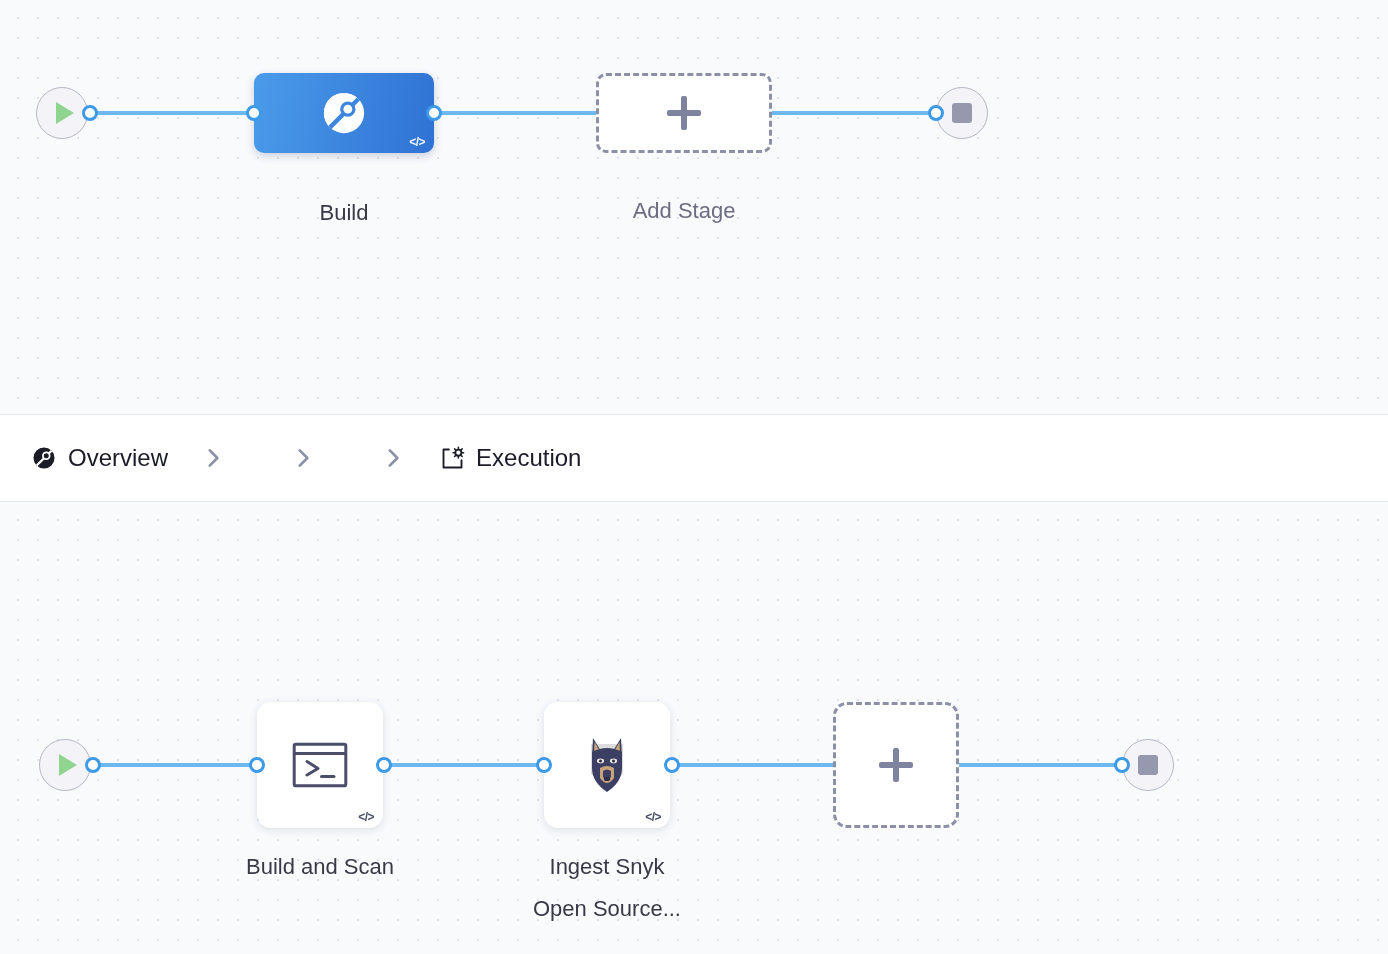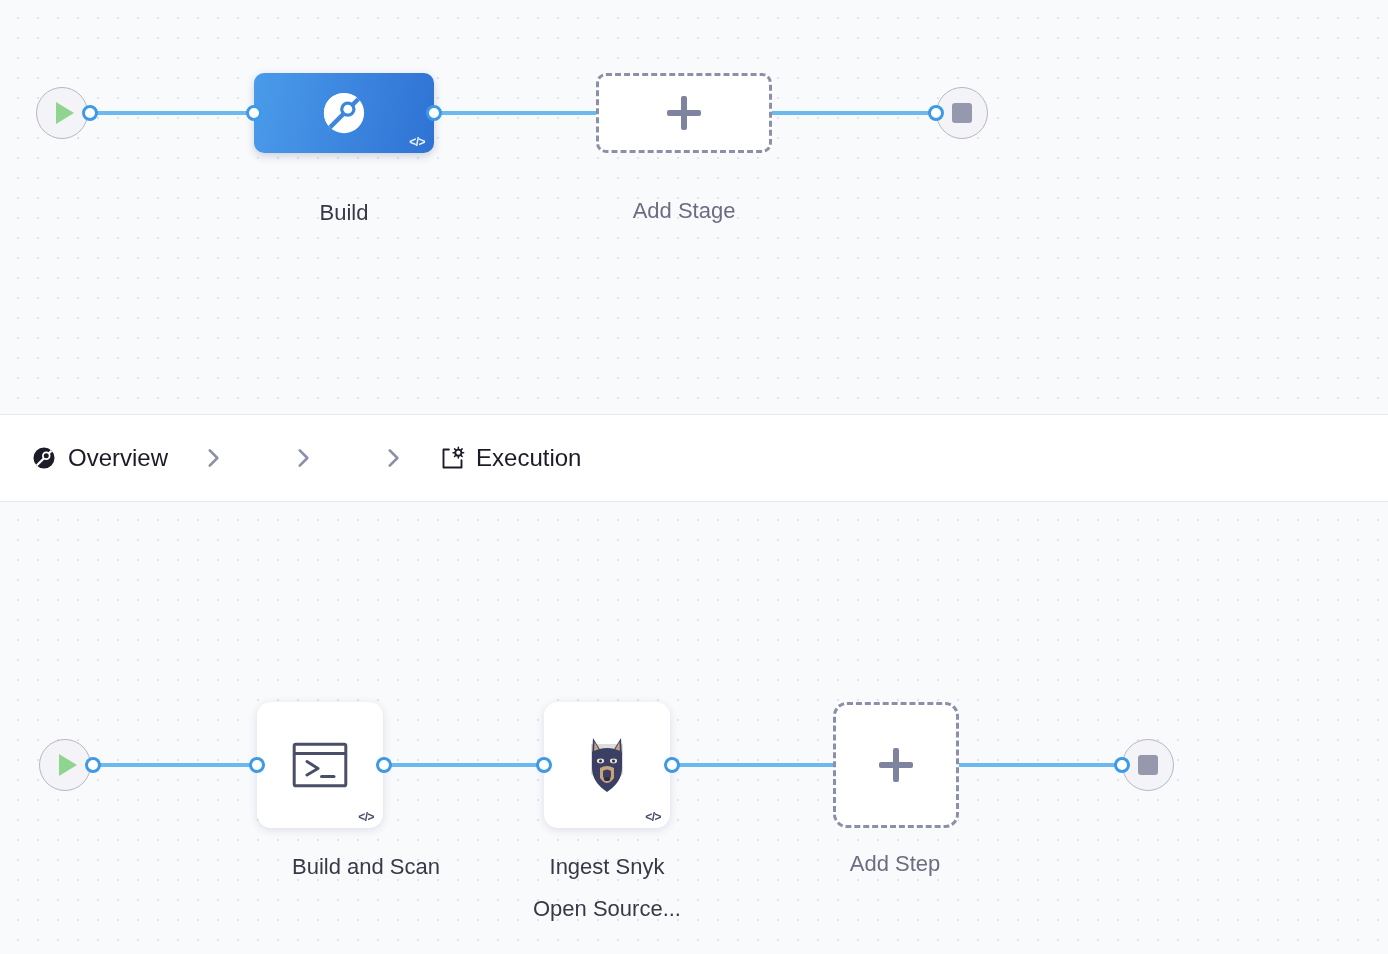--- a/index.html
+++ b/index.html
@@ -314,21 +314,21 @@
       <svg width="56" height="46" viewBox="0 0 56 46">
         <rect x="2.2" y="2.2" width="51.6" height="41.6" rx="1.6" fill="none" stroke="#4a4e68" stroke-width="3"></rect>
         <path d="M2.2 11.5 H53.8" stroke="#4a4e68" stroke-width="3"></path>
         <path d="M15 19.5 L26 26.5 L15 33" fill="none" stroke="#4a4e68" stroke-width="3" stroke-linecap="round" stroke-linejoin="round"></path>
         <path d="M29.5 34.5 H42" stroke="#4a4e68" stroke-width="3" stroke-linecap="round"></path>
       </svg>
       <span class="code-badge-dark">&lt;/&gt;</span>
     </div>
     <div class="dot" style="left:249px; top:255px;"></div>
     <div class="dot" style="left:376px; top:255px;"></div>
-    <div class="node-label" style="left:200px; top:344px; width:240px;text-align:right;">Build and Scan</div>
+    <div class="node-label" style="left:200px; top:344px; width:240px;">Build and Scan</div>
 
     <div class="step-node" style="left:544px; top:200px;">
       <svg width="56" height="70" viewBox="0 0 56 70">
 
         <path d="M12 14 H44 V44 L28 58 L12 44 Z" fill="#dcdcdc"></path>
 
         <path d="M14 8 L13 27 L22 21 Z" fill="#3b3f63"></path>
         <path d="M15.5 12 L15 24 L20.5 20.5 Z" fill="#c9a47a"></path>
 
         <path d="M42 8 L43 27 L34 21 Z" fill="#3b3f63"></path>
@@ -349,21 +349,20 @@
       <span class="code-badge-dark">&lt;/&gt;</span>
     </div>
     <div class="dot" style="left:536px; top:255px;"></div>
     <div class="dot" style="left:664px; top:255px;"></div>
     <div class="node-label" style="left:487px; top:386px; width:240px;">Open Source...</div>
     <div class="node-label" style="left:487px; top:344px; width:240px;">Ingest Snyk</div>
 
     <div class="add-node add-step-node" style="left:833px; top:200px;">
       <div class="plus"></div>
     </div>
-    <div class="node-label muted" style="left:775px; top:341px; width:240px;">Add Step</div>
 
     <div class="terminal" style="left:1122px; top:237px;">
       <div class="stop-sq"></div>
     </div>
     <div class="dot" style="left:1114px; top:255px;"></div>
   </div>
 
 </div>
 
 </body></html>

